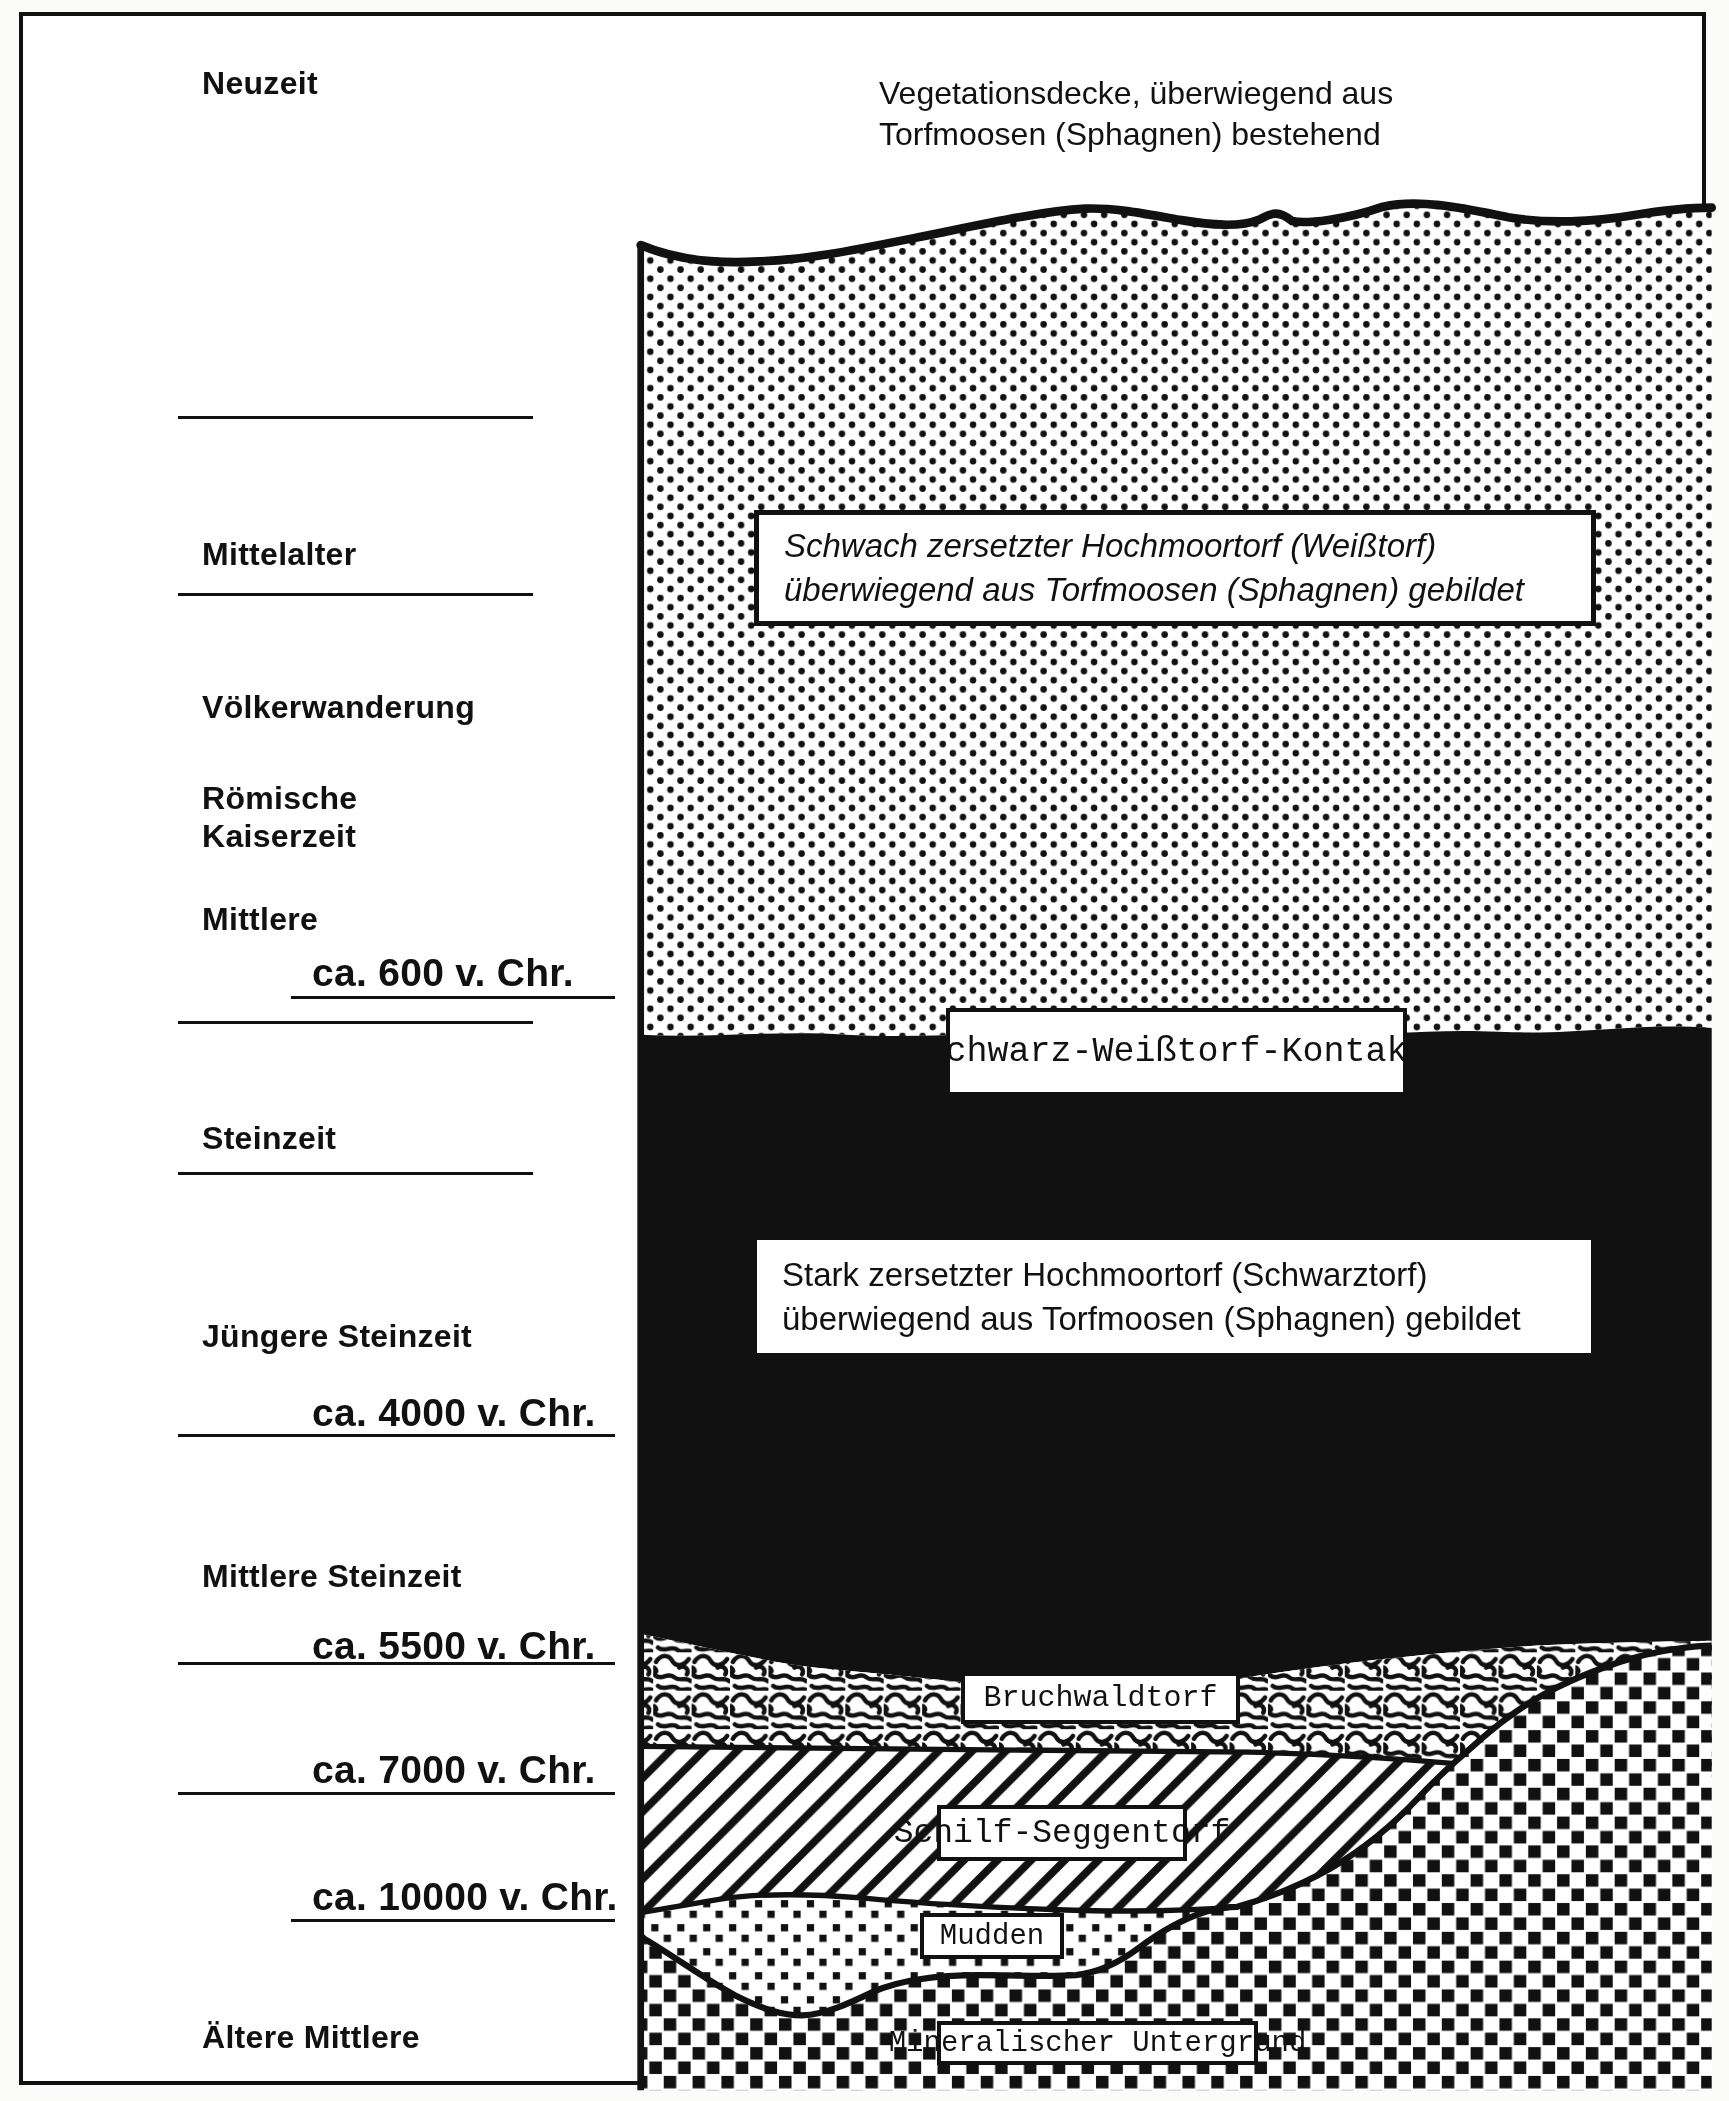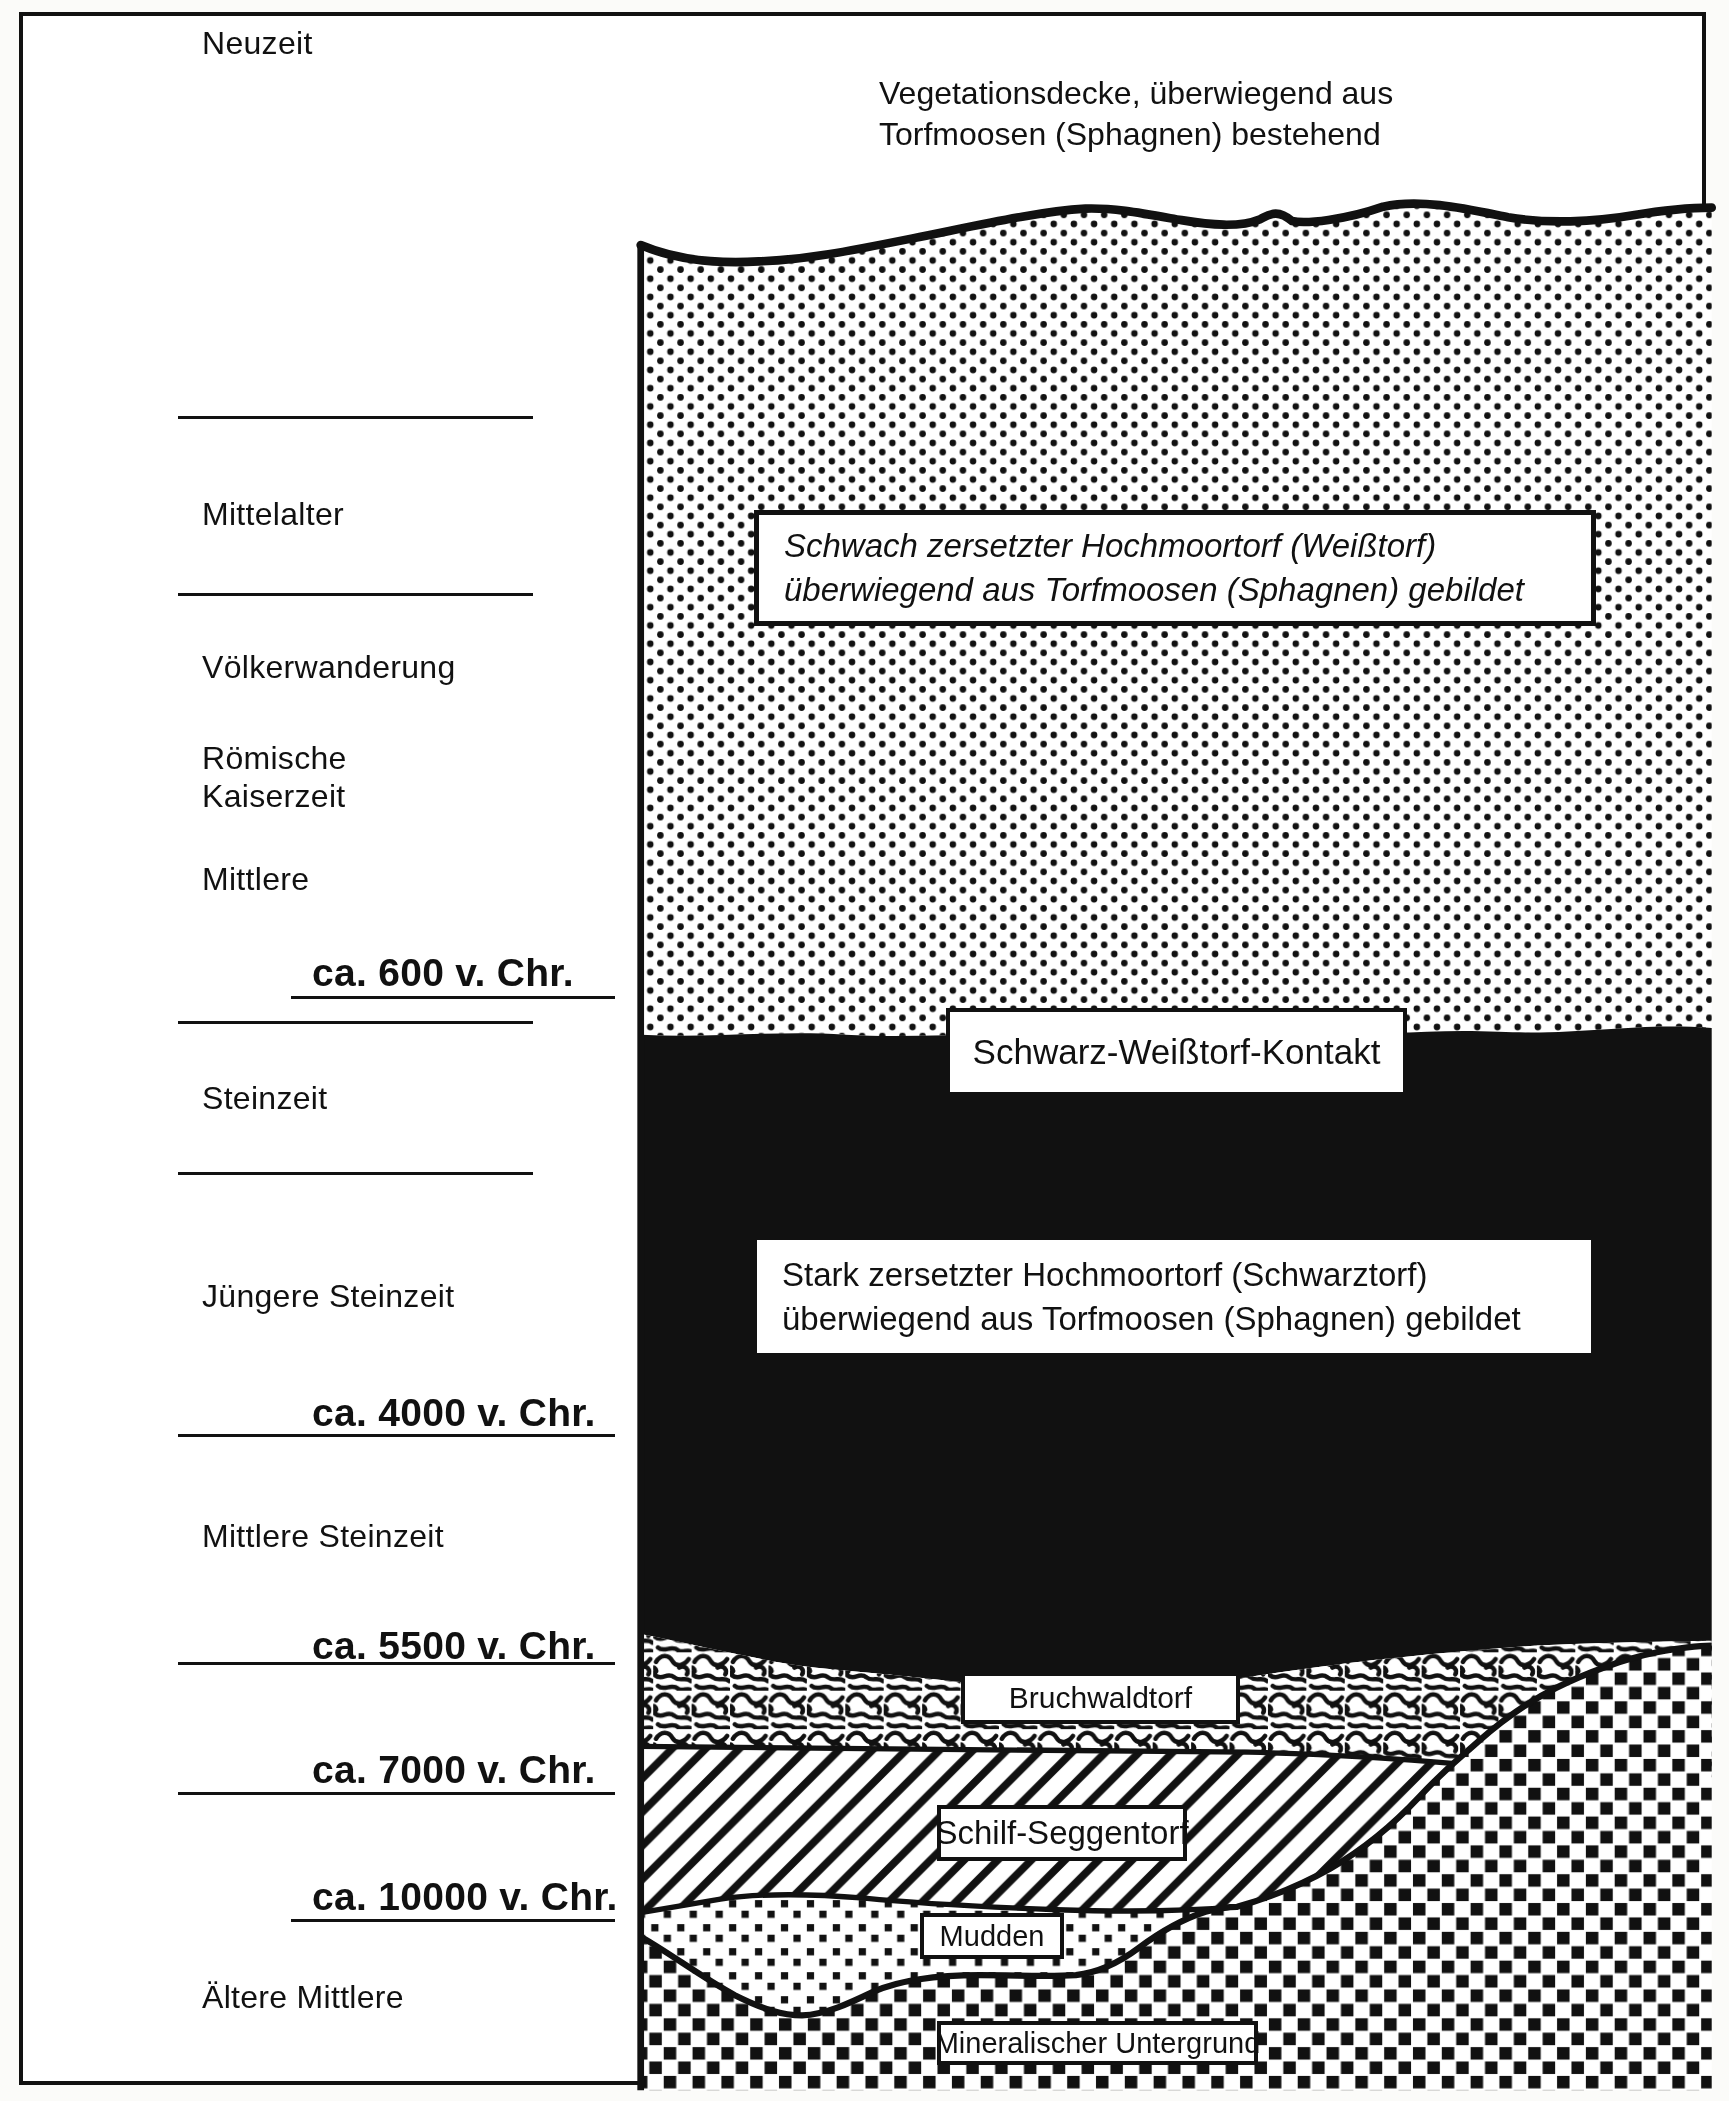--- a/index.html
+++ b/index.html
@@ -7,38 +7,38 @@
     position:relative;width:1729px;height:2102px;background:#fbfbf9;
     font-family:"Liberation Sans","DejaVu Sans",sans-serif;color:#111;
     overflow:hidden;
   }
   .frame{
     position:absolute;left:19px;top:11.5px;width:1687px;height:2073px;
     border:4.8px solid #111;background:#ffffff;box-sizing:border-box;
   }
   svg.section{position:absolute;left:0;top:0;width:1729px;height:2102px;}
   .plabel{
-    position:absolute;left:202px;font-weight:normal;font-size:32px;line-height:1.18;
-    white-space:pre-line;letter-spacing:0.3px;
+    position:absolute;left:202px;font-weight:bold;font-size:32px;line-height:1.18;
+    white-space:pre-line;letter-spacing:0.3px;margin-top:40px;
   }
   .dlabel{
     position:absolute;left:312px;font-weight:bold;font-size:39px;white-space:nowrap;
     letter-spacing:0.3px;
   }
   .tline{position:absolute;height:2.9px;background:#111;}
   .surface-note{
     position:absolute;left:879px;top:73px;font-size:32px;line-height:1.28;
     white-space:pre-line;
   }
   .lbox{
     position:absolute;background:#fff;box-sizing:border-box;display:flex;
     align-items:center;white-space:pre-line;
   }
   .lbox.bordered{border:5.8px solid #111;font-style:italic;}
-  .lbox.small{border:4.8px solid #111;justify-content:center;text-align:right;white-space:nowrap;}
+  .lbox.small{border:4.8px solid #111;justify-content:center;text-align:right;white-space:nowrap;font-family:Liberation Mono, monospace;}
   .big-text{font-size:33px;line-height:1.32;padding-left:25px;text-align:left;}
 </style>
 </head>
 <body>
 
 <div class="page">
   <div class="frame"></div>
 
   <svg class="section" viewBox="0 0 1800 2188">
     <defs>

